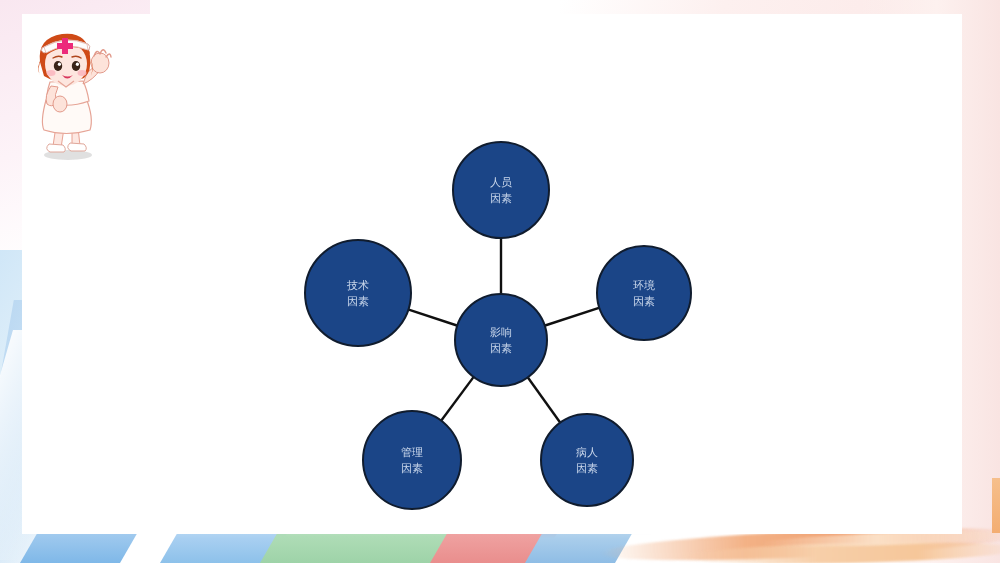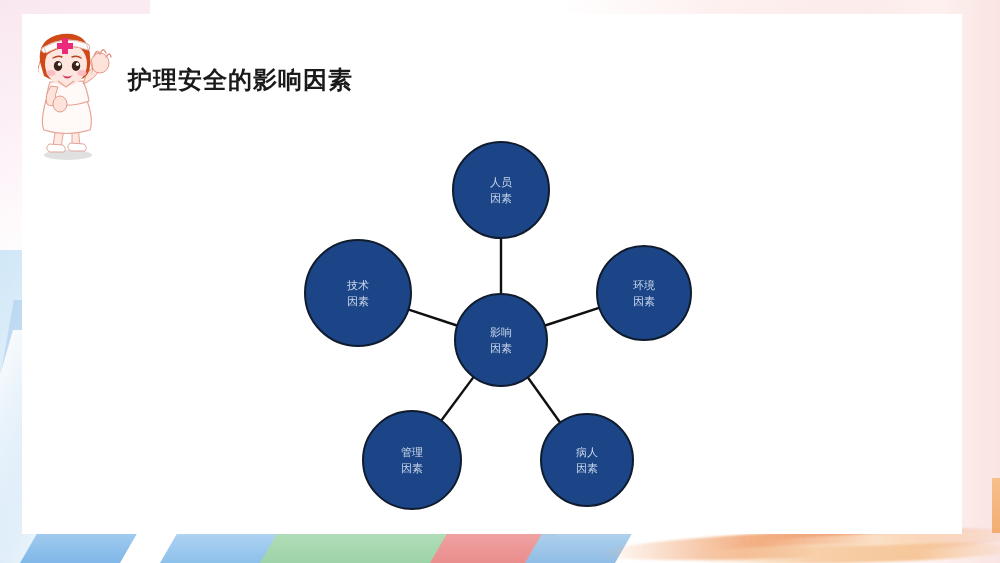--- a/index.html
+++ b/index.html
@@ -244,21 +244,20 @@
     <path d="M54 35 q5 -2 9 1" stroke="#b0461c" stroke-width="1.4" fill="none" stroke-linecap="round"></path>
 
     <ellipse cx="33" cy="51" rx="4.5" ry="3" fill="#fbb8c0" opacity="0.9"></ellipse>
     <ellipse cx="64" cy="51" rx="4.5" ry="3" fill="#fbb8c0" opacity="0.9"></ellipse>
 
     <path d="M44 53 q5 7 11 0 q-5 3 -11 0 z" fill="#d8365c"></path>
 
     <path d="M40 59 l8 6 l8 -6" stroke="#e6a496" stroke-width="1.2" fill="none"></path>
   </svg>
 
-  <div class="title">护理安全的影响因素</div>
 
   <svg id="diagram" viewBox="0 0 1000 563">
     <g id="edges">
         <line x1="501" y1="296" x2="501" y2="236" stroke="#101010" stroke-width="2.4"></line>
         <line x1="542.8001584194052" y1="326.2614863936221" x2="601.2498379801538" y2="307.05075255197744" stroke="#101010" stroke-width="2.4"></line>
         <line x1="526.6308334228324" y1="375.7639536132545" x2="561.3691665771676" y2="424.2360463867455" stroke="#101010" stroke-width="2.4"></line>
         <line x1="474.78886306061804" y1="375.34085879467233" x2="439.99825991252163" y2="422.24953719660004" stroke="#101010" stroke-width="2.4"></line>
         <line x1="459.1998415805948" y1="326.2614863936221" x2="406.4501836224924" y2="308.92418622557443" stroke="#101010" stroke-width="2.4"></line>
       </g>
     <g id="nodes">

